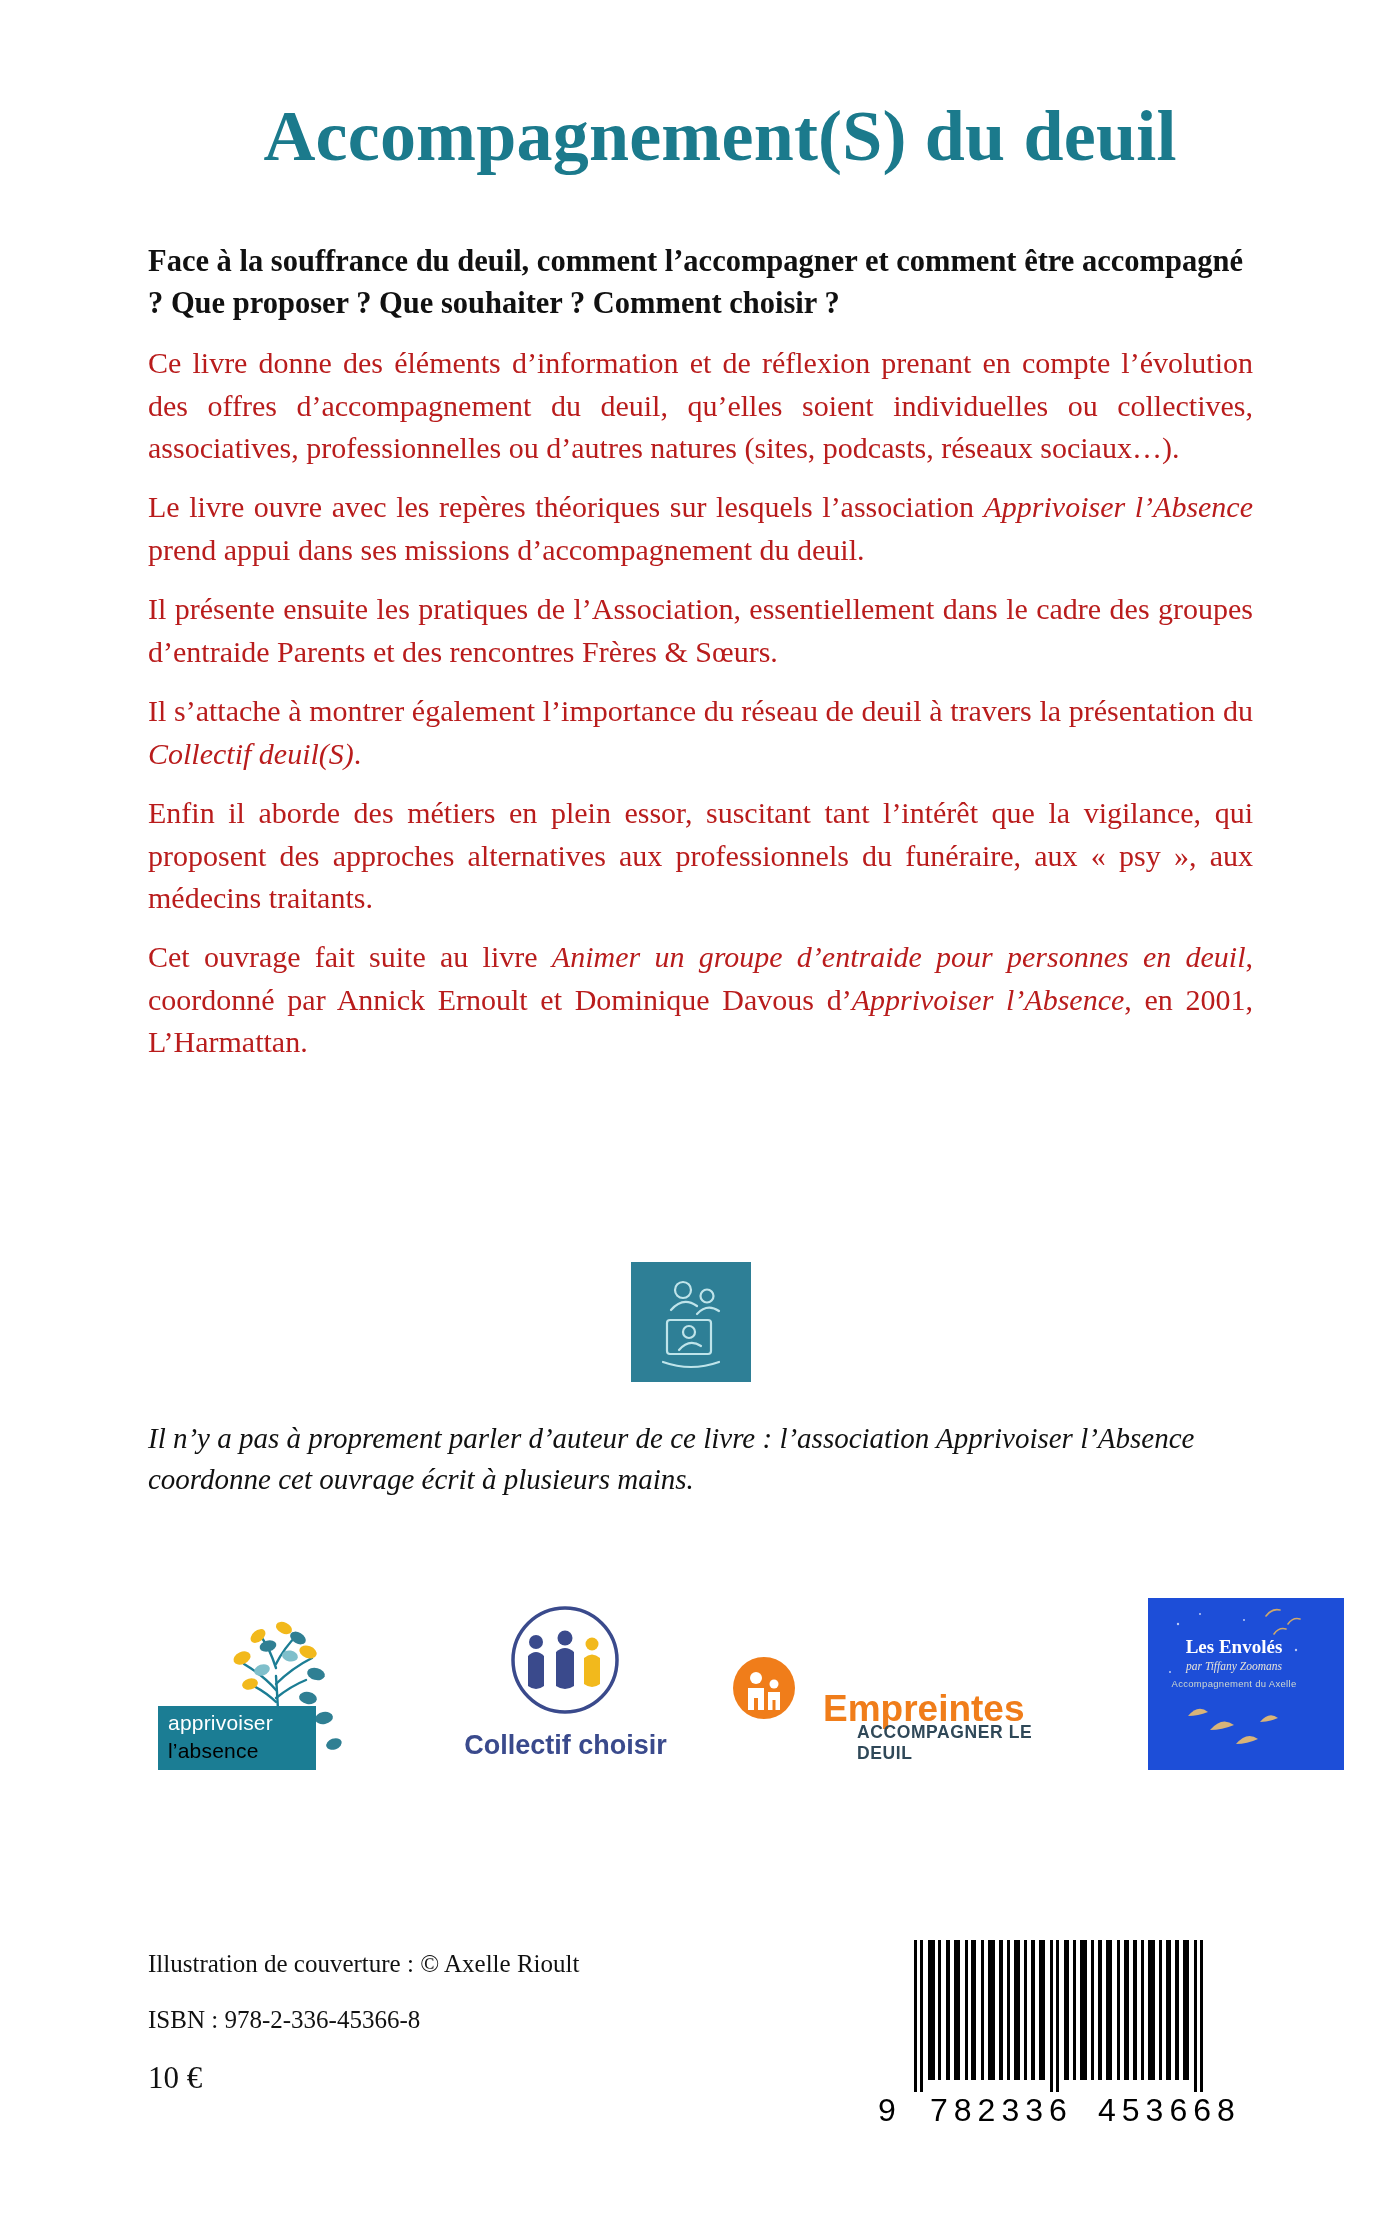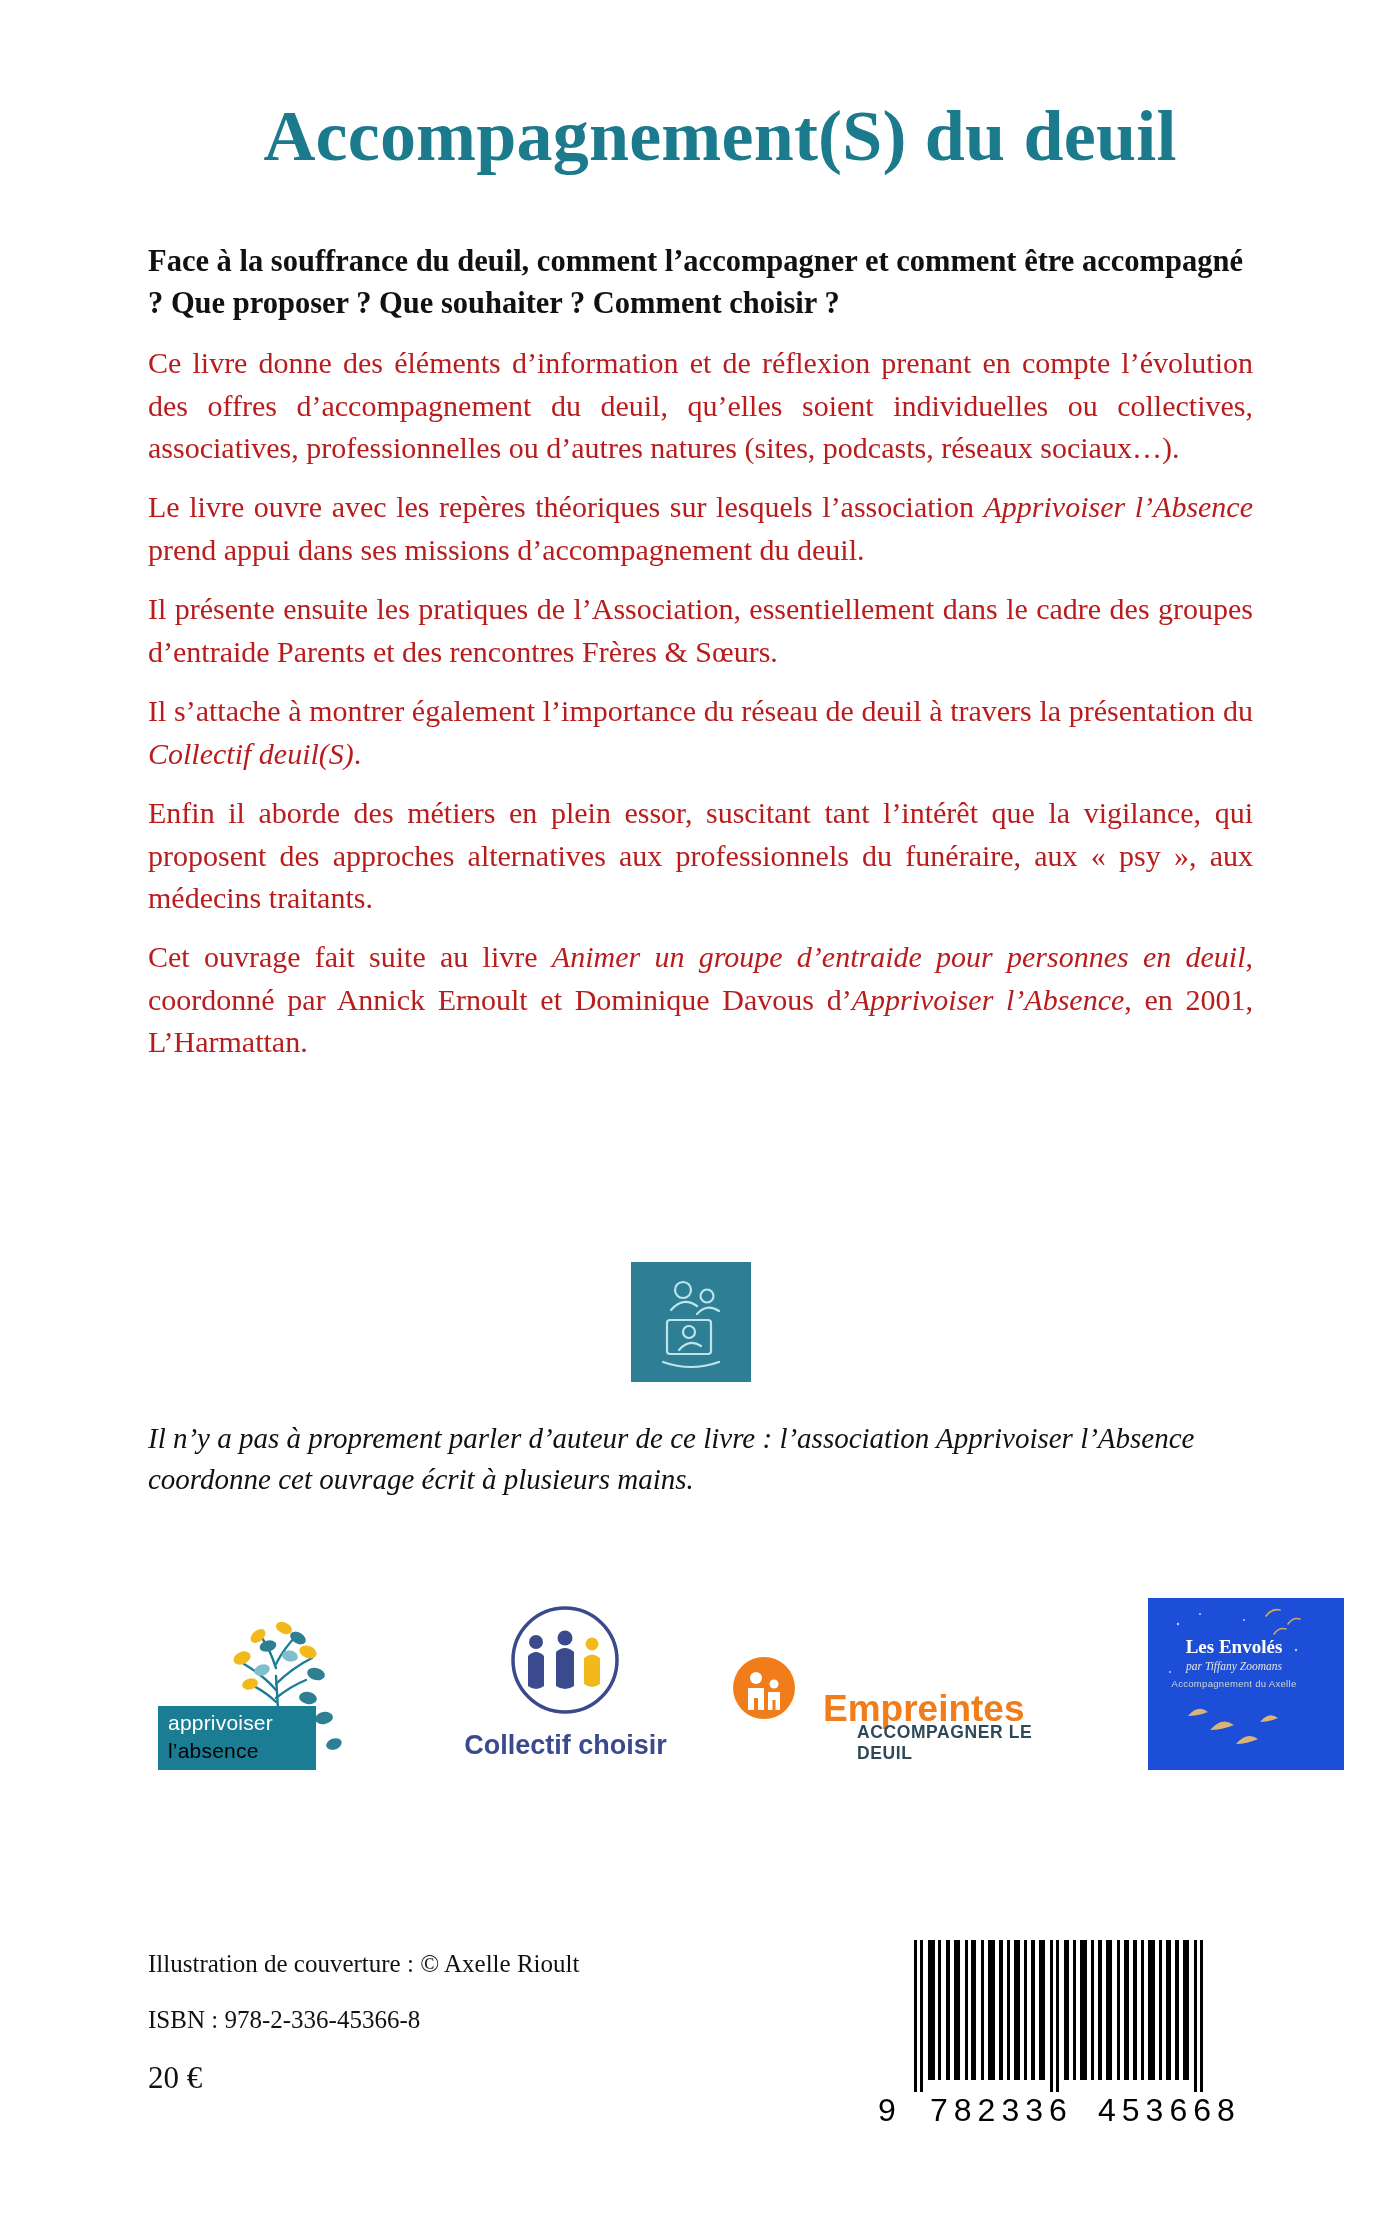--- a/index.html
+++ b/index.html
@@ -387,21 +387,21 @@
         <div class="env-by">par Tiffany Zoomans</div>
         <div class="env-tag">Accompagnement du Axelle</div>
       </div>
     </div>
 
   </div>
 
   <div class="footer">
     <div>Illustration de couverture : © Axelle Rioult</div>
     <div>ISBN : 978-2-336-45366-8</div>
-    <div class="price">20 €</div>
+    <div class="price">10 €</div>
   </div>
 
   <div class="barcode-wrap">
     <svg class="bars" width="385" height="160" viewBox="0 0 385 160" xmlns="http://www.w3.org/2000/svg">
       <rect x="0" y="0" width="385" height="160" fill="#ffffff"></rect>
       <g fill="#000000">
         <rect x="42" y="0" width="3" height="152"></rect>
         <rect x="48" y="0" width="3" height="152"></rect>
         <rect x="56" y="0" width="7" height="140"></rect>
         <rect x="66" y="0" width="3" height="140"></rect>

